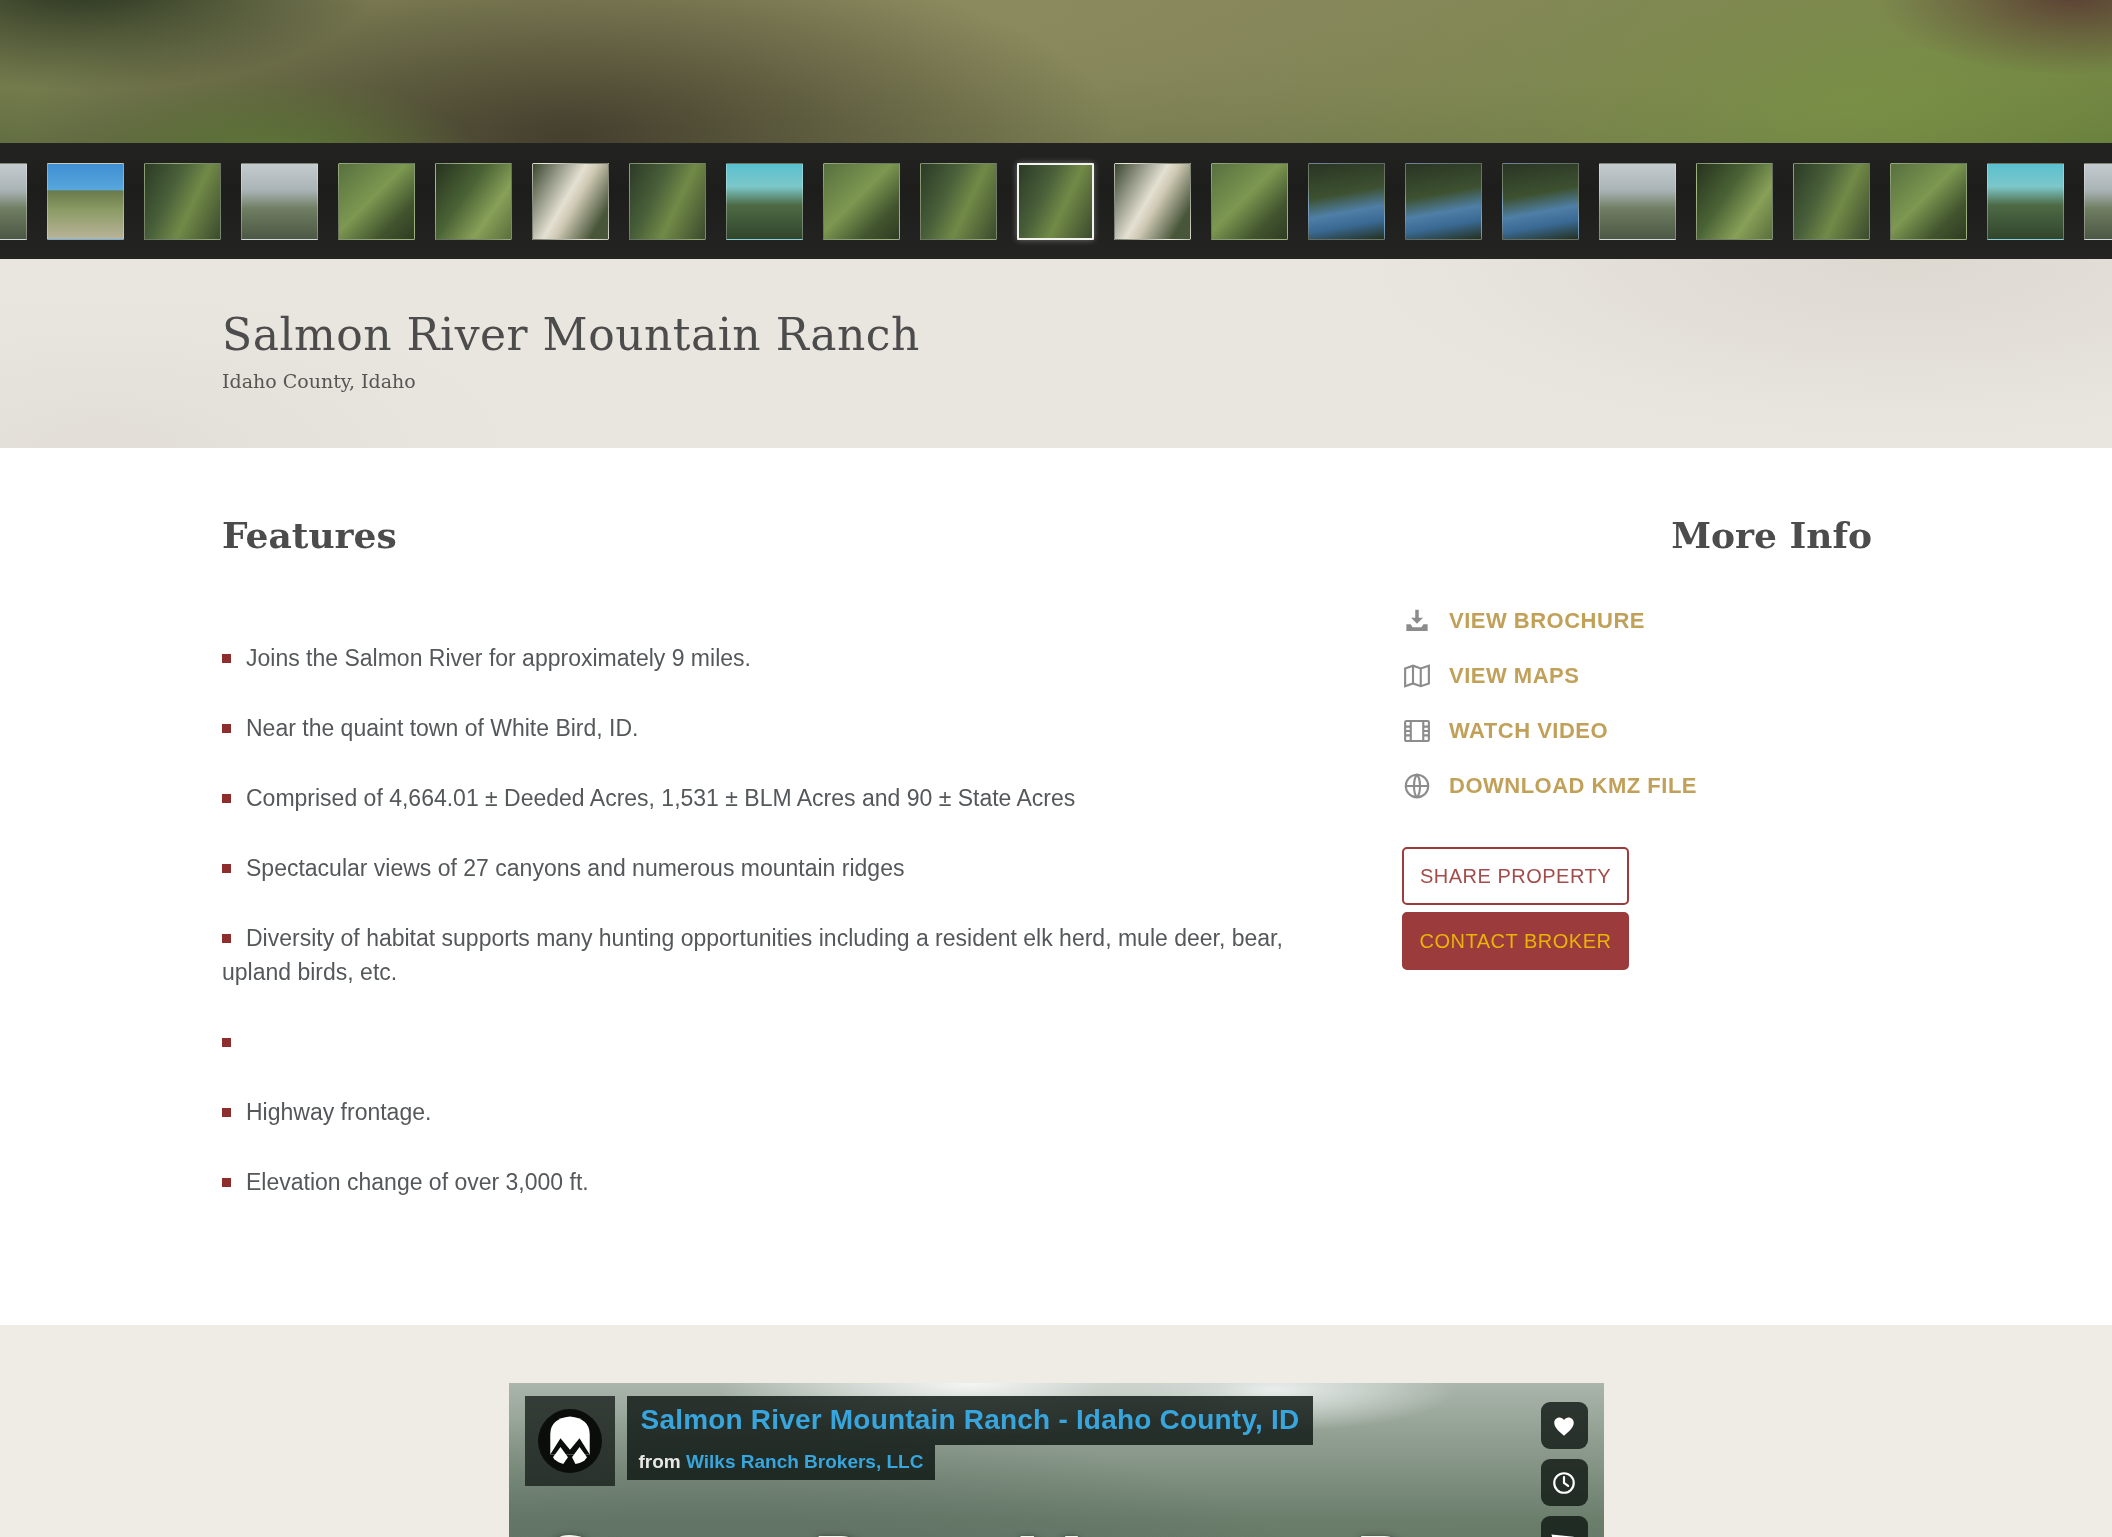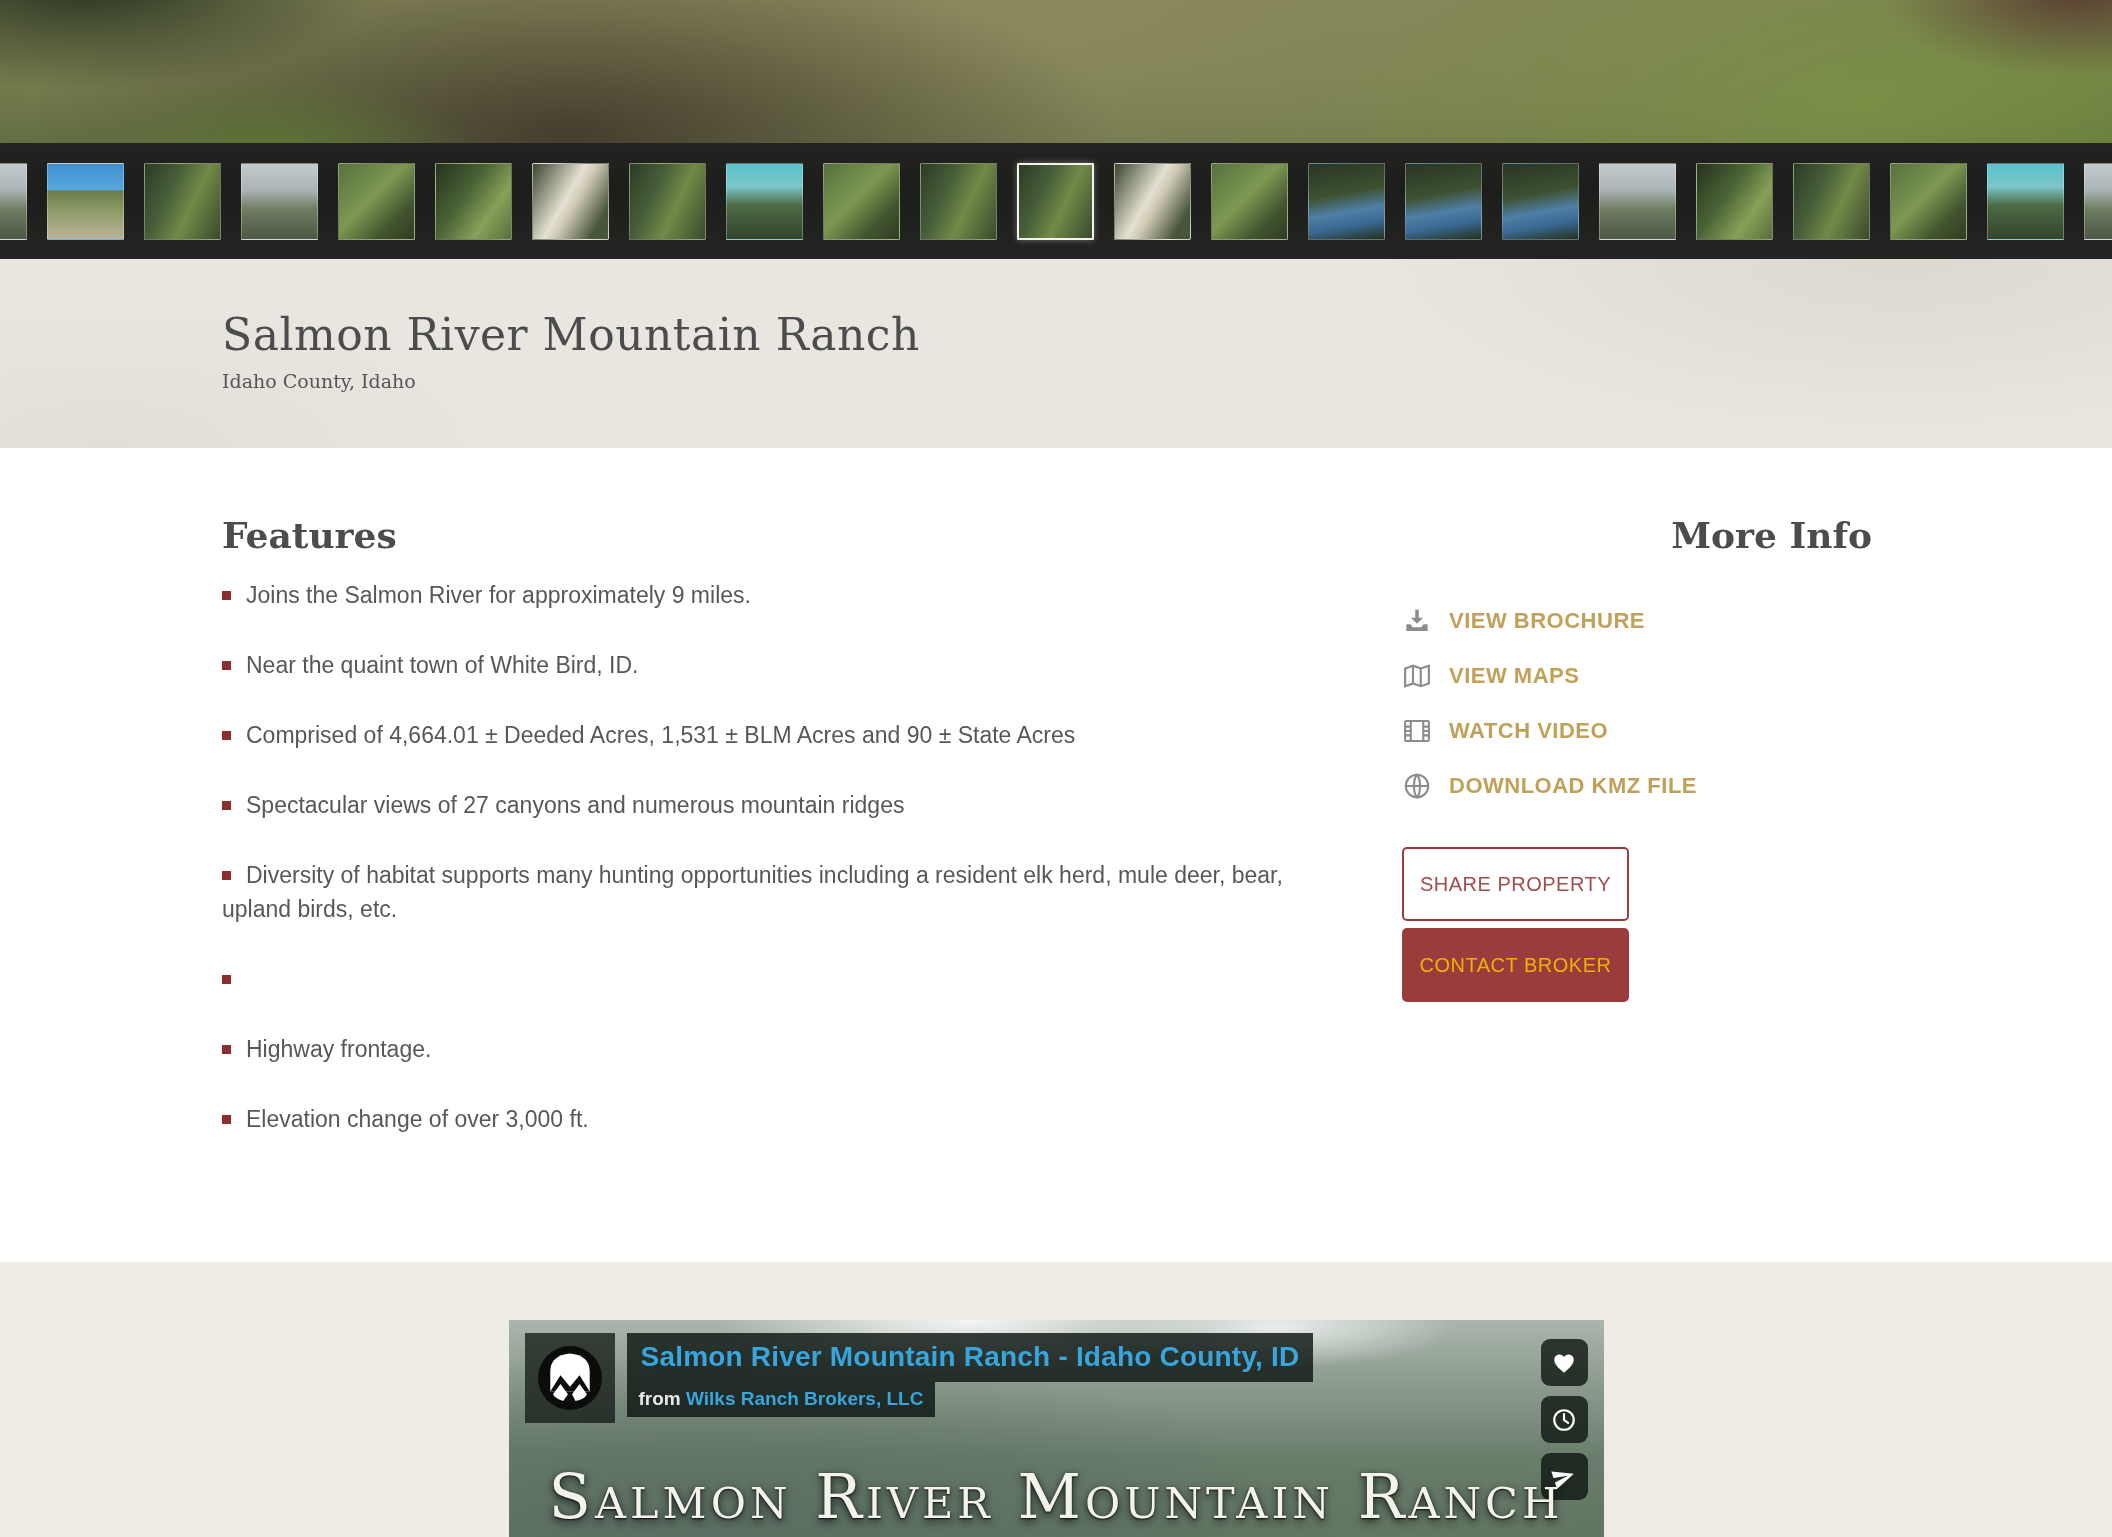--- a/index.html
+++ b/index.html
@@ -44,35 +44,35 @@
     padding:50px 222px 0 222px; }
   .title-left h1 { font-family:"DejaVu Serif", serif; font-weight:400; font-size:44px;
     color:#4c4c4c; letter-spacing:.5px; }
   .title-left .sub { font-family:"DejaVu Serif", serif; font-size:19px; color:#555553; margin-top:10px; }
   .price { font-family:"DejaVu Serif", serif; font-size:42px; color:#4c4c4c; margin-top:8px; }
 
   
   .content { background:#ffffff; padding:66px 222px 90px 222px; display:flex; gap:70px; }
   .features-col { flex:1; max-width:1110px; }
   h2.section { font-family:"DejaVu Serif", serif; font-weight:700; font-size:36px; color:#4c4c4c; }
-  .feat-list { list-style:none; margin-top:22px; }
+  .feat-list { list-style:none; margin-top:85px; }
   .feat-list li { font-size:23px; color:#55585a; line-height:1.48; margin-bottom:36px; }
   .sq { display:inline-block; width:9px; height:9px; background:#8d2d2c; margin-right:15px;
     vertical-align:3px; }
 
   .aside-col { width:470px; flex:0 0 470px;text-align:right; }
   .info-links { margin-top:50px; }
   .info-row { display:flex; align-items:center; margin-bottom:25px; cursor:pointer; }
   .info-row .ic { width:30px; height:30px; margin-right:17px; color:#8c8c8c; flex:0 0 30px; }
   .info-row .ic svg { width:100%; height:100%; }
   .info-row a { font-size:22px; font-weight:bold; color:#c1a159; text-decoration:none;
     letter-spacing:.5px; }
 
   .btns { margin-top:46px; }
-  .btn { display:flex; align-items:center; justify-content:center; width:227px; height:74px;
+  .btn { display:flex; align-items:center; justify-content:center; width:227px; height:58px;
     border-radius:5px; font-size:20px; letter-spacing:.5px; cursor:pointer;
     font-family:"Liberation Sans", sans-serif; }
   .btn-outline { background:#fff; border:2px solid #9c3b3b; color:#a34c4c; }
   .btn-fill { background:#9c3b3b; border:2px solid #9c3b3b; color:#eab308; margin-top:7px; }
 
   
   .video-section { background:#efece6; height:337px; padding-top:58px; }
   .video { width:1095px; height:620px; margin:0 auto; position:relative;
     background:
       radial-gradient(ellipse 420px 90px at 42% 0%, #f4f6f4 0%, rgba(244,246,244,0) 60%),

